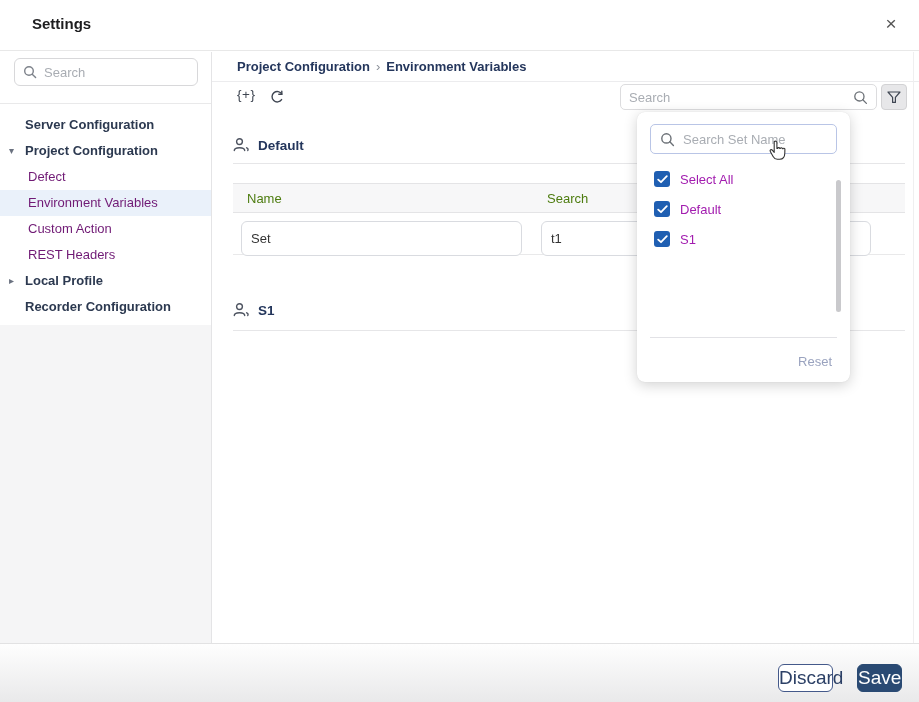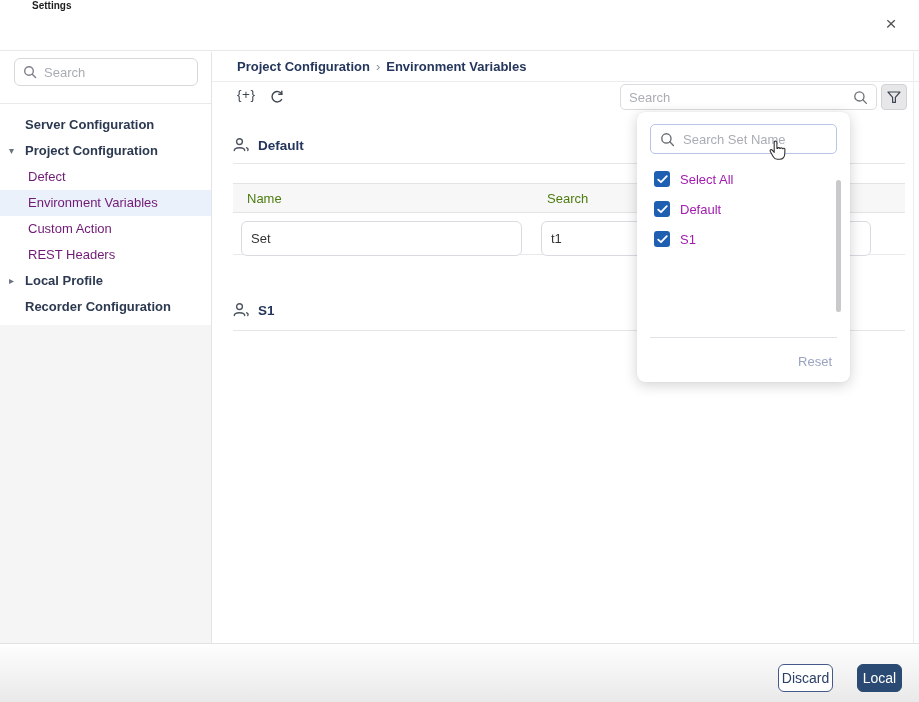--- a/index.html
+++ b/index.html
@@ -5,21 +5,21 @@
   * { margin:0; padding:0; box-sizing:border-box; }
   html,body { width:919px; height:702px; }
   body {
     font-family:"Liberation Sans", sans-serif;
     background:#fff; color:#333;
     position:relative; overflow:hidden; font-size:13px;
   }
   
   .dlg-header { position:absolute; top:0; left:0; right:0; height:51px;
     border-bottom:1px solid #e8e8e8; background:#fff; }
-  .dlg-title { position:absolute; left:32px; top:0; font-size:10px;
+  .dlg-title { position:absolute; left:32px; top:15px; font-size:15px;
     font-weight:bold; color:#1d1d1f; }
   .close-btn { position:absolute; right:16px; top:12px; width:24px; height:24px;
     border:none; background:none; font-size:19px; color:#555; cursor:pointer; line-height:24px; }
   
   .sidebar { position:absolute; top:52px; left:0; width:211px; bottom:59px;
     background:#f5f5f6; }
   .sidebar-upper { position:absolute; top:0; left:0; right:0; height:273px; background:#fff; }
   .sb-search { position:absolute; top:6px; left:14px; width:184px; height:28px;
     border:1px solid #d8d8da; border-radius:6px; background:#fff;
     display:flex; align-items:center; padding:0 8px; gap:7px; }
@@ -89,21 +89,21 @@
   .dd-option span.lbl { color:#a21caf; }
   .dd-scrollbar { position:absolute; right:9px; top:68px; width:5px; height:132px;
     background:#c9c9cc; border-radius:3px; }
   .dd-divider { position:absolute; left:13px; right:13px; bottom:44px; height:1px; background:#e2e2e6; }
   .dd-reset { position:absolute; right:18px; bottom:13px; background:none; border:none;
     color:#9aa3bf; font-size:13px; cursor:default; font-family:"Liberation Sans", sans-serif; }
   .cursor { position:absolute; left:556px; top:88px; z-index:20; pointer-events:none; }
   
   .footer { position:absolute; left:0; right:0; bottom:0; height:59px;
     border-top:1px solid #e2e2e3; background:linear-gradient(#fefefe,#e9e9ea); }
-  .btn { position:absolute; top:20px; height:28px; border-radius:6px; font-size:14px;
+  .btn { position:absolute; top:20px; height:28px; border-radius:6px; font-size:19px;
     cursor:pointer; font-family:"Liberation Sans", sans-serif; }
   .btn-discard { right:86px; width:55px; background:#fff; border:1px solid #44598a; color:#2c4066; }
   .btn-save { right:17px; width:45px; background:#2a4a73; border:1px solid #2a4a73; color:#fff; }
   svg { display:block; }
 </style>
 </head>
 <body>
 
 <div class="dlg-header">
   <div class="dlg-title">Settings</div>
@@ -245,14 +245,14 @@
 
   <div class="cursor">
     <svg width="19" height="21" viewBox="0 0 19 21">
         <path d="M6.2 1.6 C7.2 0.6 8.9 1.2 8.9 2.7 L8.9 8.4 L9.6 8.4 C9.6 7.3 11.7 7.3 11.7 8.4 L12.4 8.5 C12.5 7.5 14.4 7.6 14.4 8.7 L15 8.8 C15.1 7.9 16.9 8 16.9 9.1 L16.8 13.2 C16.7 16.4 15 19.2 11.8 19.2 L9.3 19.2 C7.2 19.2 6 18 5.1 16.4 L2.3 11.5 C1.5 10.1 3.3 8.9 4.3 10.1 L6.2 12.3 Z" fill="#fff" stroke="#333" stroke-width="1.1" stroke-linejoin="round"></path>
       </svg>
   </div>
 </div>
 
 <div class="footer">
   <button class="btn btn-discard">Discard</button>
-  <button class="btn btn-save">Local</button>
+  <button class="btn btn-save">Save</button>
 </div>
 
 </body></html>

